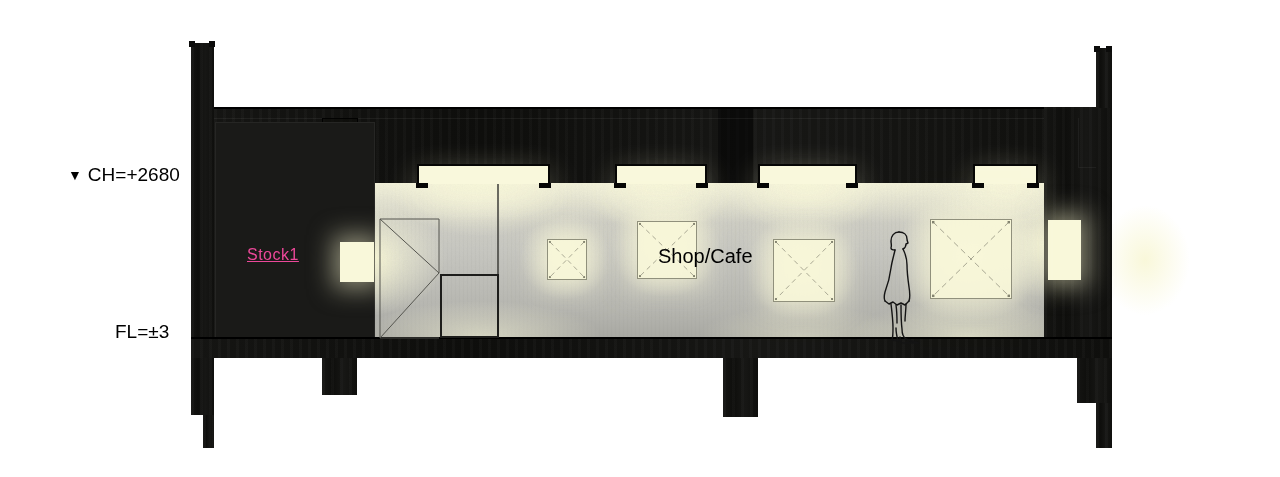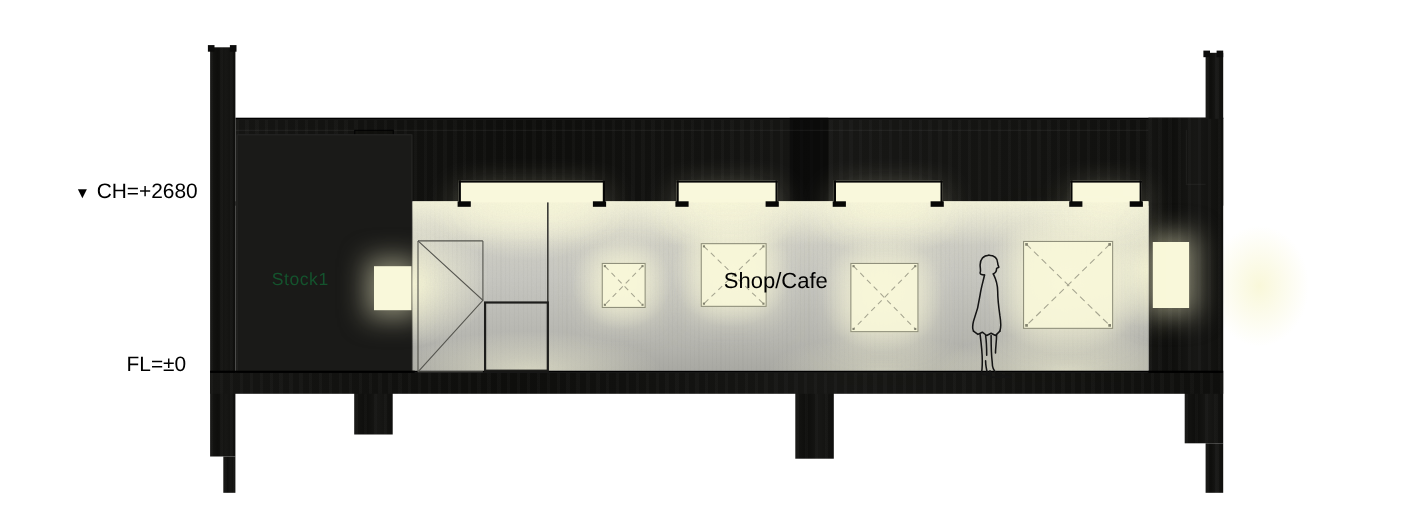--- a/index.html
+++ b/index.html
@@ -77,21 +77,21 @@
   #panel-3{left:773px;top:239px;width:62px;height:63px;}
   #panel-4{left:930px;top:219px;width:82px;height:80px;}
   
   #linework{left:0;top:0;width:1280px;height:477px;pointer-events:none;}
   #person{left:879px;top:230px;width:46px;height:114px;}
   
   .lbl{color:#000;white-space:nowrap;}
   #lbl-ch{left:68px;top:164px;font-size:19px;display:flex;align-items:center;gap:6px;}
   #lbl-ch .tri{font-size:14px;line-height:1;}
   #lbl-fl{left:115px;top:321px;font-size:19px;}
-  #lbl-stock{left:247px;top:246px;font-size:16px;color:#14532d;letter-spacing:.5px;}
+  #lbl-stock{left:247px;top:246px;font-size:16px;color:#ec4899;letter-spacing:.5px;text-decoration:underline;}
   #lbl-shop{left:658px;top:245px;font-size:20px;z-index:30;text-align:right;}
   .z20{z-index:20;} .z10{z-index:10;}
 </style>
 </head>
 <body>
 
 <div id="stage">
 
   <div class="abs" id="ext-glow"></div>
 
@@ -213,17 +213,17 @@
       <path d="M12 74 C13 82 14 90 14 98 C14 103 14 107 13 110 L19 111 C18 107 17 103 17 98"></path>
       <path d="M22 75 C22 83 22 91 23 99 C23 104 24 107 27 109 C31 111 36 112 40 113 L24 113 C22 113 21 110 21 107"></path>
       <path d="M17 75 C18 82 18 88 18 93 M27 74 C27 80 26 86 26 91"></path>
     </g>
   </svg>
 
   <div class="abs lbl z20" id="lbl-ch">
     <span class="tri">▼</span>
     <span>CH=+2680</span>
   </div>
-  <div class="abs lbl z20" id="lbl-fl">FL=±0</div>
+  <div class="abs lbl z20" id="lbl-fl">FL=±3</div>
   <div class="abs lbl z20" id="lbl-stock">Stock1</div>
   <div class="abs lbl" id="lbl-shop">Shop/Cafe</div>
 
 </div>
 
 </body></html>

